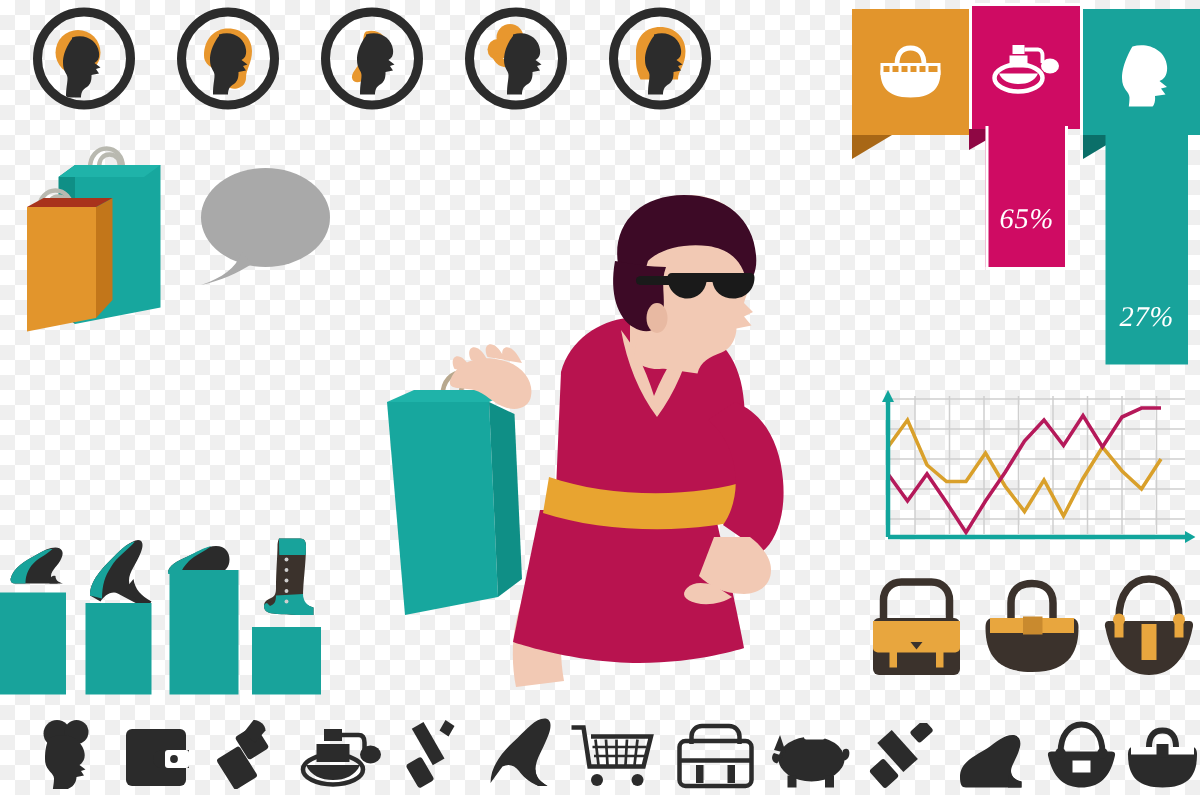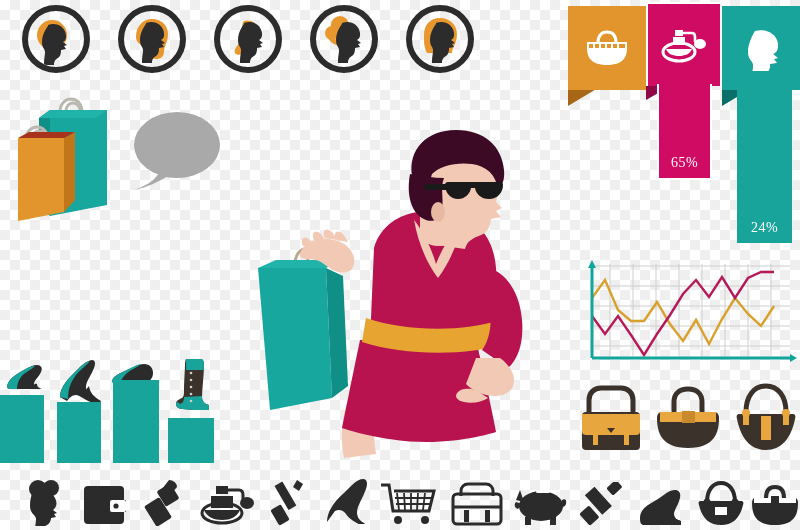--- a/index.html
+++ b/index.html
@@ -20,21 +20,21 @@
   
   .avatar{width:68px;height:68px;border-radius:50%;border:6px solid #2c2c2c;box-sizing:border-box;overflow:hidden;}
   .avatar svg{display:block;}
 
   
   .bagwrap svg{display:block;}
 
   
   .pbar-head{position:absolute;box-sizing:border-box;display:flex;align-items:center;justify-content:center;}
   .pbar-stem{position:absolute;box-sizing:border-box;display:flex;align-items:flex-end;justify-content:center;}
-  .pbar-val{color:#fff;font-family:"Liberation Serif", serif;font-size:14px;padding-bottom:7px;letter-spacing:.5px;}
+  .pbar-val{color:#fff;font-family:"Liberation Serif", serif;font-size:19px;padding-bottom:20px;letter-spacing:.5px;font-style:italic;}
   .shadow-tri{position:absolute;width:0;height:0;}
 
   
   .sbar{position:absolute;background:#18a39b;}
 
   
   .chartbox{position:absolute;}
 
   
   .iconcell{position:absolute;display:flex;align-items:flex-end;justify-content:center;}
@@ -143,21 +143,21 @@
       <span class="pbar-val">65%</span>
     </div>
 
     <div class="shadow-tri" style="left:166px;top:88px;border-left:30px solid #0b6f69;border-bottom:18px solid transparent;"></div>
     <div class="pbar-head" style="left:166px;top:6px;width:78px;height:84px;background:#18a39b;">
       <svg width="44" height="46" viewBox="0 0 44 46">
         <path d="M16 6c10-3 22 2 23 13 .6 6-2 9-5 10l5 4-4 1 3 4-7 1c0 .2 1 7-4 9-3 1.5-5 3-5 7H13c0-8 1-10 1-15 0-4-5-5-5-13 0-10 7-21 7-21z" fill="#fff"></path>
       </svg>
     </div>
     <div class="pbar-stem" style="left:181px;top:88px;width:55px;height:155px;background:#18a39b;">
-      <span class="pbar-val">24%</span>
+      <span class="pbar-val">27%</span>
     </div>
   </div>
 
   <div class="abs chartbox" style="left:572px;top:258px;">
     <svg width="225" height="112" viewBox="0 0 225 112">
       <g stroke="#cfcfcf" stroke-width="1">
         <line x1="20" y1="8" x2="218" y2="8"></line>
         <line x1="20" y1="28" x2="218" y2="28"></line>
         <line x1="20" y1="48" x2="218" y2="48"></line>
         <line x1="20" y1="68" x2="218" y2="68"></line>

